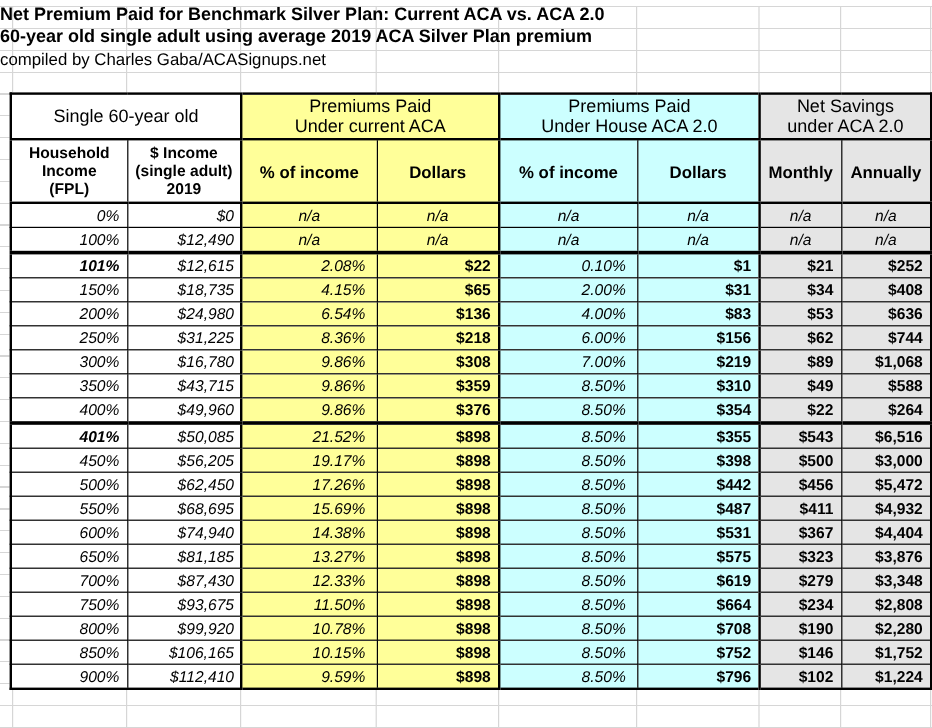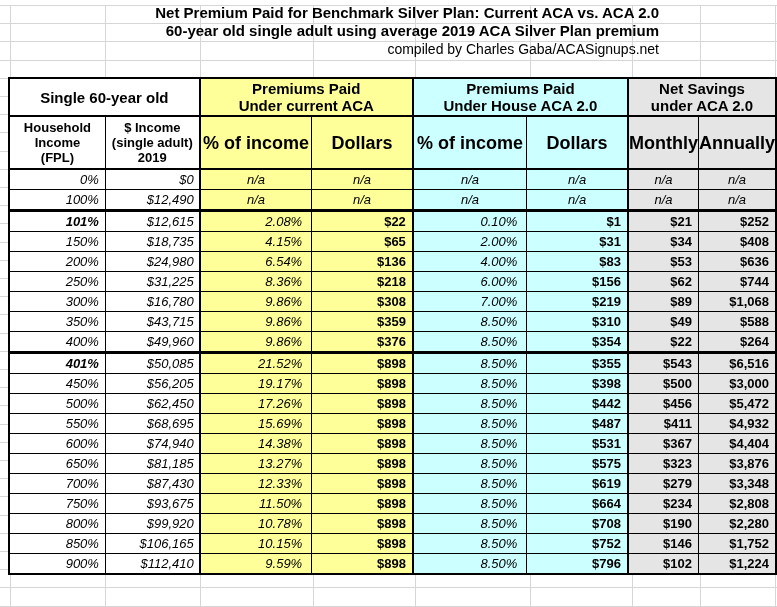--- a/index.html
+++ b/index.html
@@ -18,50 +18,50 @@
       linear-gradient(#d6d6d6,#d6d6d6),
       linear-gradient(#d6d6d6,#d6d6d6),
       linear-gradient(#d6d6d6,#d6d6d6),
       linear-gradient(#d6d6d6,#d6d6d6),
       linear-gradient(#d6d6d6,#d6d6d6),
       repeating-linear-gradient(to bottom, #d6d6d6 0 1px, transparent 1px 18.2px);
     background-repeat:no-repeat,no-repeat,no-repeat,no-repeat,no-repeat,no-repeat,no-repeat,no-repeat,no-repeat,repeat;
     background-size:1px 100%,1px 100%,1px 100%,1px 100%,1px 100%,1px 100%,1px 100%,1px 100%,1px 100%,auto;
     background-position:10px 0,105px 0,200px 0,313px 0,415px 0,530px 0,632px 0,700px 0,775px 0,0 0;
   }
-  .titlebox { position:absolute; top:4px; left:0; width:659px; text-align:right; }
+  .titlebox { position:absolute; top:4px; left:0; width:659px; text-align:left; }
   .t-bold { font-size:15px; font-weight:bold; line-height:18px; }
   .t-reg  { font-size:14px; line-height:18px; }
 
   table.main {
     position:absolute; left:8px; top:77px;
     border-collapse:collapse; table-layout:fixed;
     border:2px solid #000; background:#fff;
   }
   th, td { border:1px solid #000; overflow:hidden; vertical-align:middle; }
 
   
   .bg-yellow { background:#FFFF99; }
   .bg-cyan   { background:#CCFFFF; }
   .bg-green  { background:#e5e5e5; }
   .bg-white  { background:#FFFFFF; }
 
   
   .bl2 { border-left-width:2px; }
 
   thead tr.group-row th {
-    height:36px; font-size:15px; font-weight:bold; text-align:center;
+    height:36px; font-size:15px; font-weight:normal; text-align:center;
     white-space:pre-line; line-height:17px; border-bottom-width:2px; padding:0;margin-top:24px;
   }
   thead tr.colhead-row th {
     height:51px; font-weight:bold; 
     white-space:pre-line; border-bottom-width:2px; padding:0;
   }
   th.small-head { font-size:13px; line-height:15px; }
-  th.big-head   { font-size:18px; line-height:16px; }
+  th.big-head   { font-size:14px; line-height:16px; }
 
   tbody td { height:17px; font-size:13px; font-style:italic; text-align:right; }
   tbody tr.thick-top td { border-top-width:3px; }
 
   td.c-fpl    { padding-right:6px; }
   td.c-income { padding-right:5px; }
   td.c-pct1, td.c-pct2 { padding-right:9px; }
   td.c-dol1, td.c-dol2, td.c-mon, td.c-ann {
     padding-right:6px; font-style:normal; font-weight:bold;
   }

